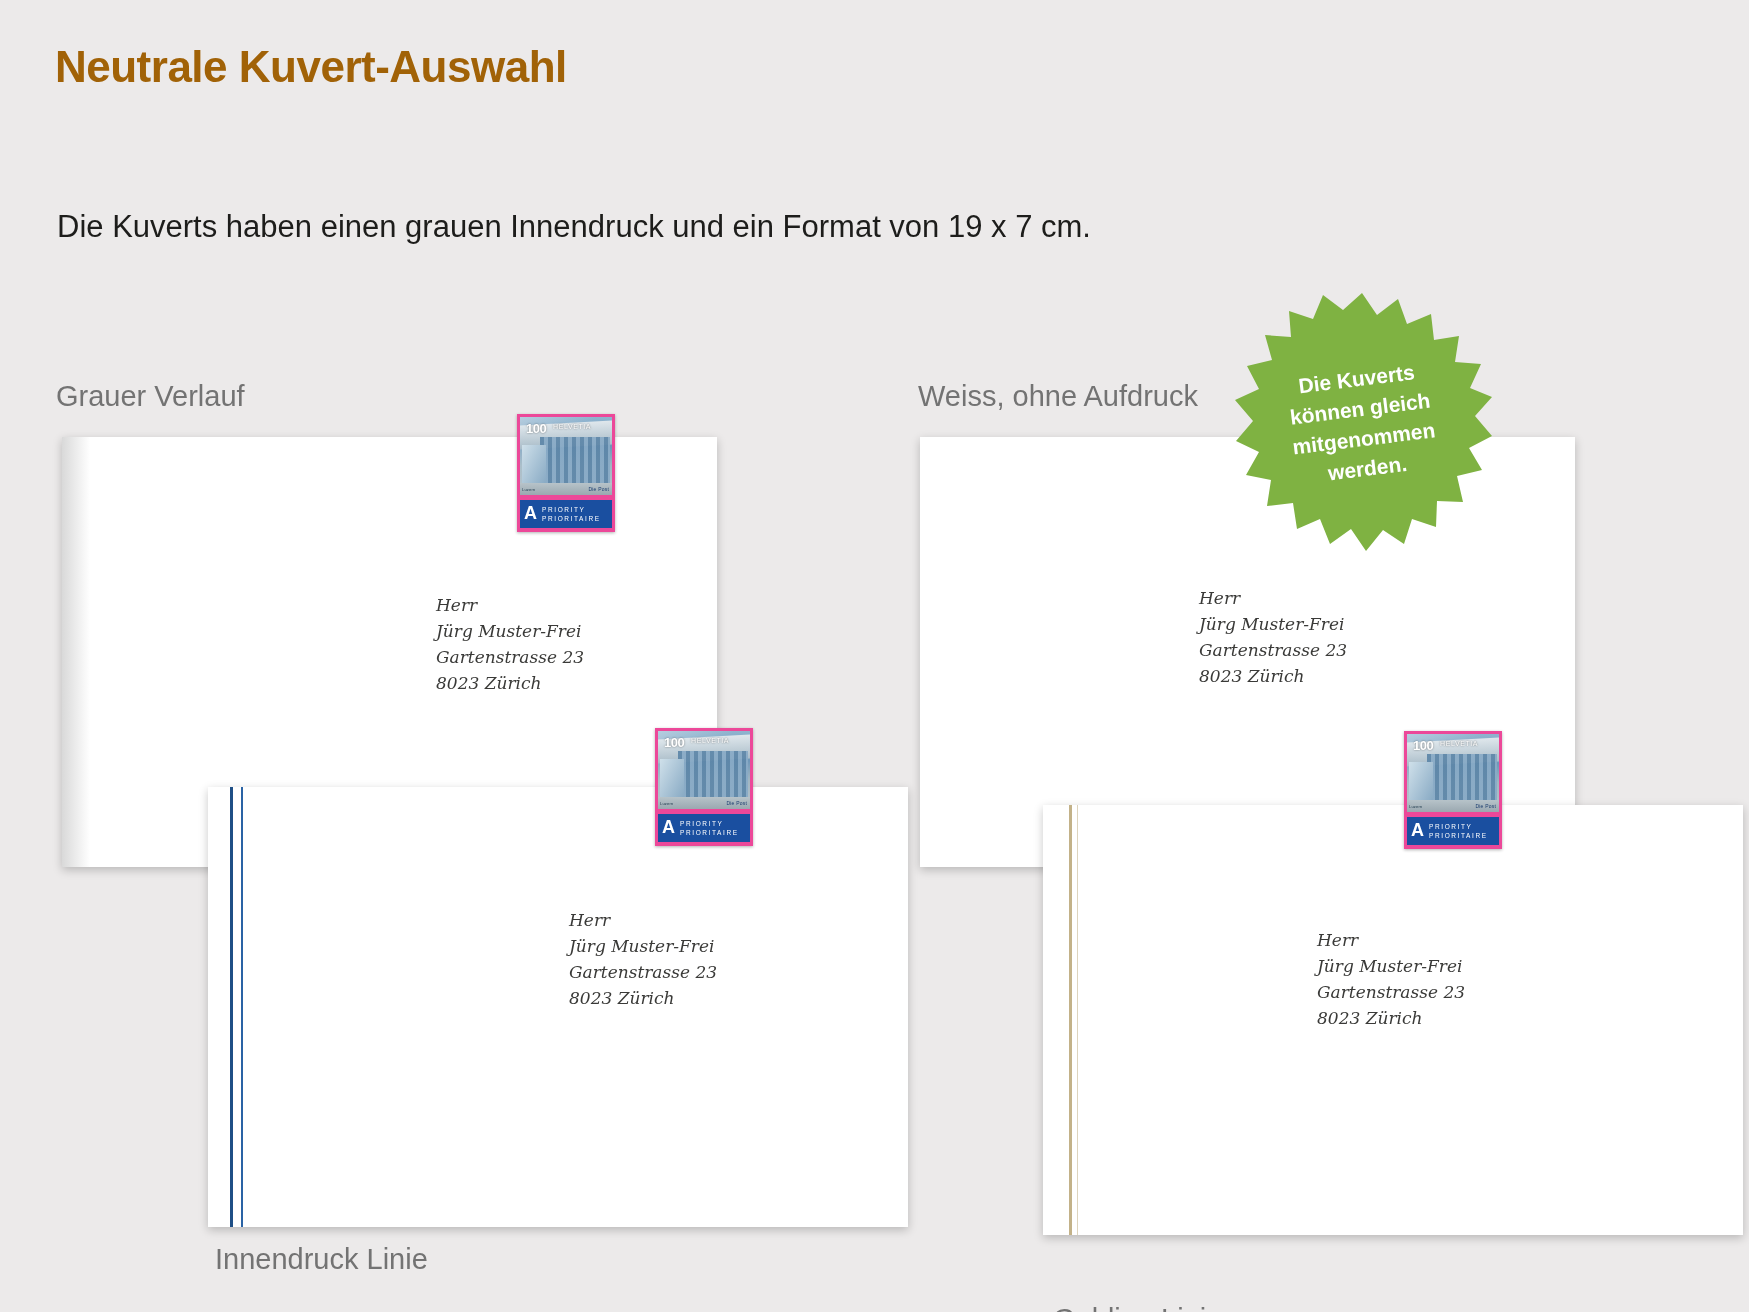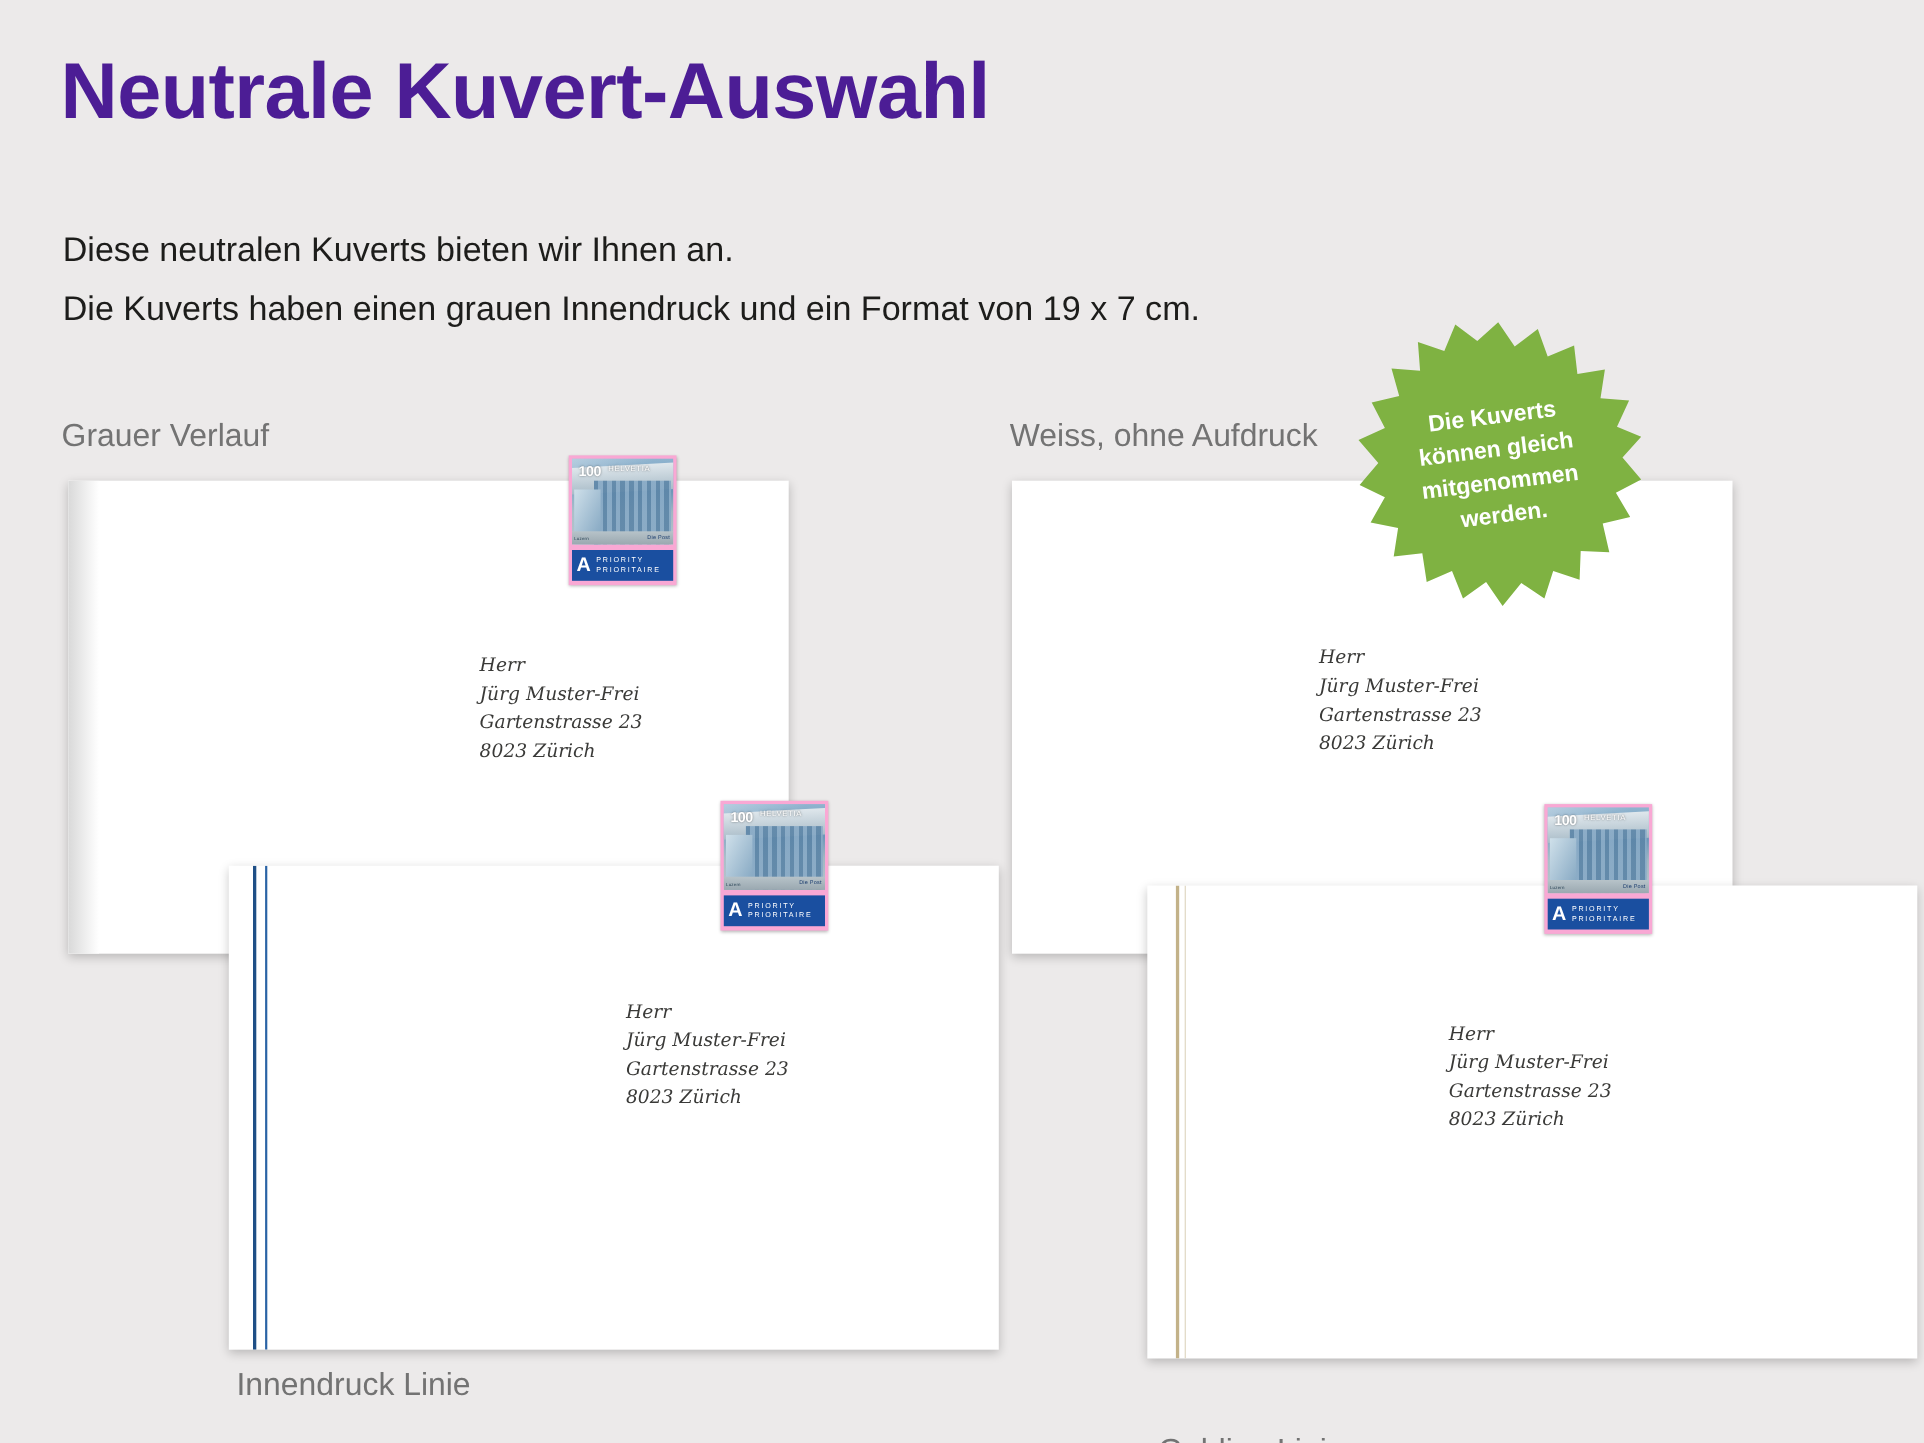--- a/index.html
+++ b/index.html
@@ -18,24 +18,24 @@
   .page {
     position: absolute;
     inset: 0;
   }
 
   
   .title {
     position: absolute;
     left: 55px;
     top: 42px;
-    font-size: 72px;
+    font-size: 44px;
     font-weight: 700;
     letter-spacing: -0.5px;
-    color: #4c1d95;
+    color: #a16207;
     white-space: nowrap;
   }
   .intro {
     position: absolute;
     left: 57px;
     top: 200px;
     font-size: 31px;
     line-height: 54px;
     color: #1d1d1b;
   }
@@ -113,21 +113,21 @@
   #env-grey  .address { left: 350px; top: 155px; }
   #env-white .address { left: 255px; top: 148px; }
   #env-blue  .address { left: 337px; top: 120px; }
   #env-gold  .address { left: 250px; top: 122px; }
 
   
   .stamp {
     position: absolute;
     width: 98px;
     height: 118px;
-    background: #f9a8d4;
+    background: #ec4899;
     box-shadow: 0 1px 3px rgba(0,0,0,0.30);
     overflow: hidden;
   }
   .stamp .pic {
     position: absolute;
     left: 3px; right: 3px; top: 3px; height: 78px;
     background:
       linear-gradient(135deg, rgba(255,255,255,0.35) 0%, rgba(255,255,255,0) 45%),
       linear-gradient(to bottom, #8fb4cf 0%, #6e97b8 38%, #9fb6c2 62%, #b9c5cc 100%);
     overflow: hidden;
@@ -237,21 +237,20 @@
   .badge .badge-text div { white-space: nowrap; }
 </style>
 </head>
 <body>
 
 <div class="page">
 
   <div class="title">Neutrale Kuvert-Auswahl</div>
 
   <div class="intro">
-    <div>Diese neutralen Kuverts bieten wir Ihnen an.</div>
     <div>Die Kuverts haben einen grauen Innendruck und ein Format von 19 x 7 cm.</div>
   </div>
 
   <div class="caption" id="cap-tl">Grauer Verlauf</div>
   <div class="caption" id="cap-tr">Weiss, ohne Aufdruck</div>
   <div class="caption" id="cap-bl">Innendruck Linie</div>
   <div class="caption" id="cap-br">Goldige Linie</div>
 
   <div class="envelope" id="env-grey">
     <div class="grad-edge"></div>

